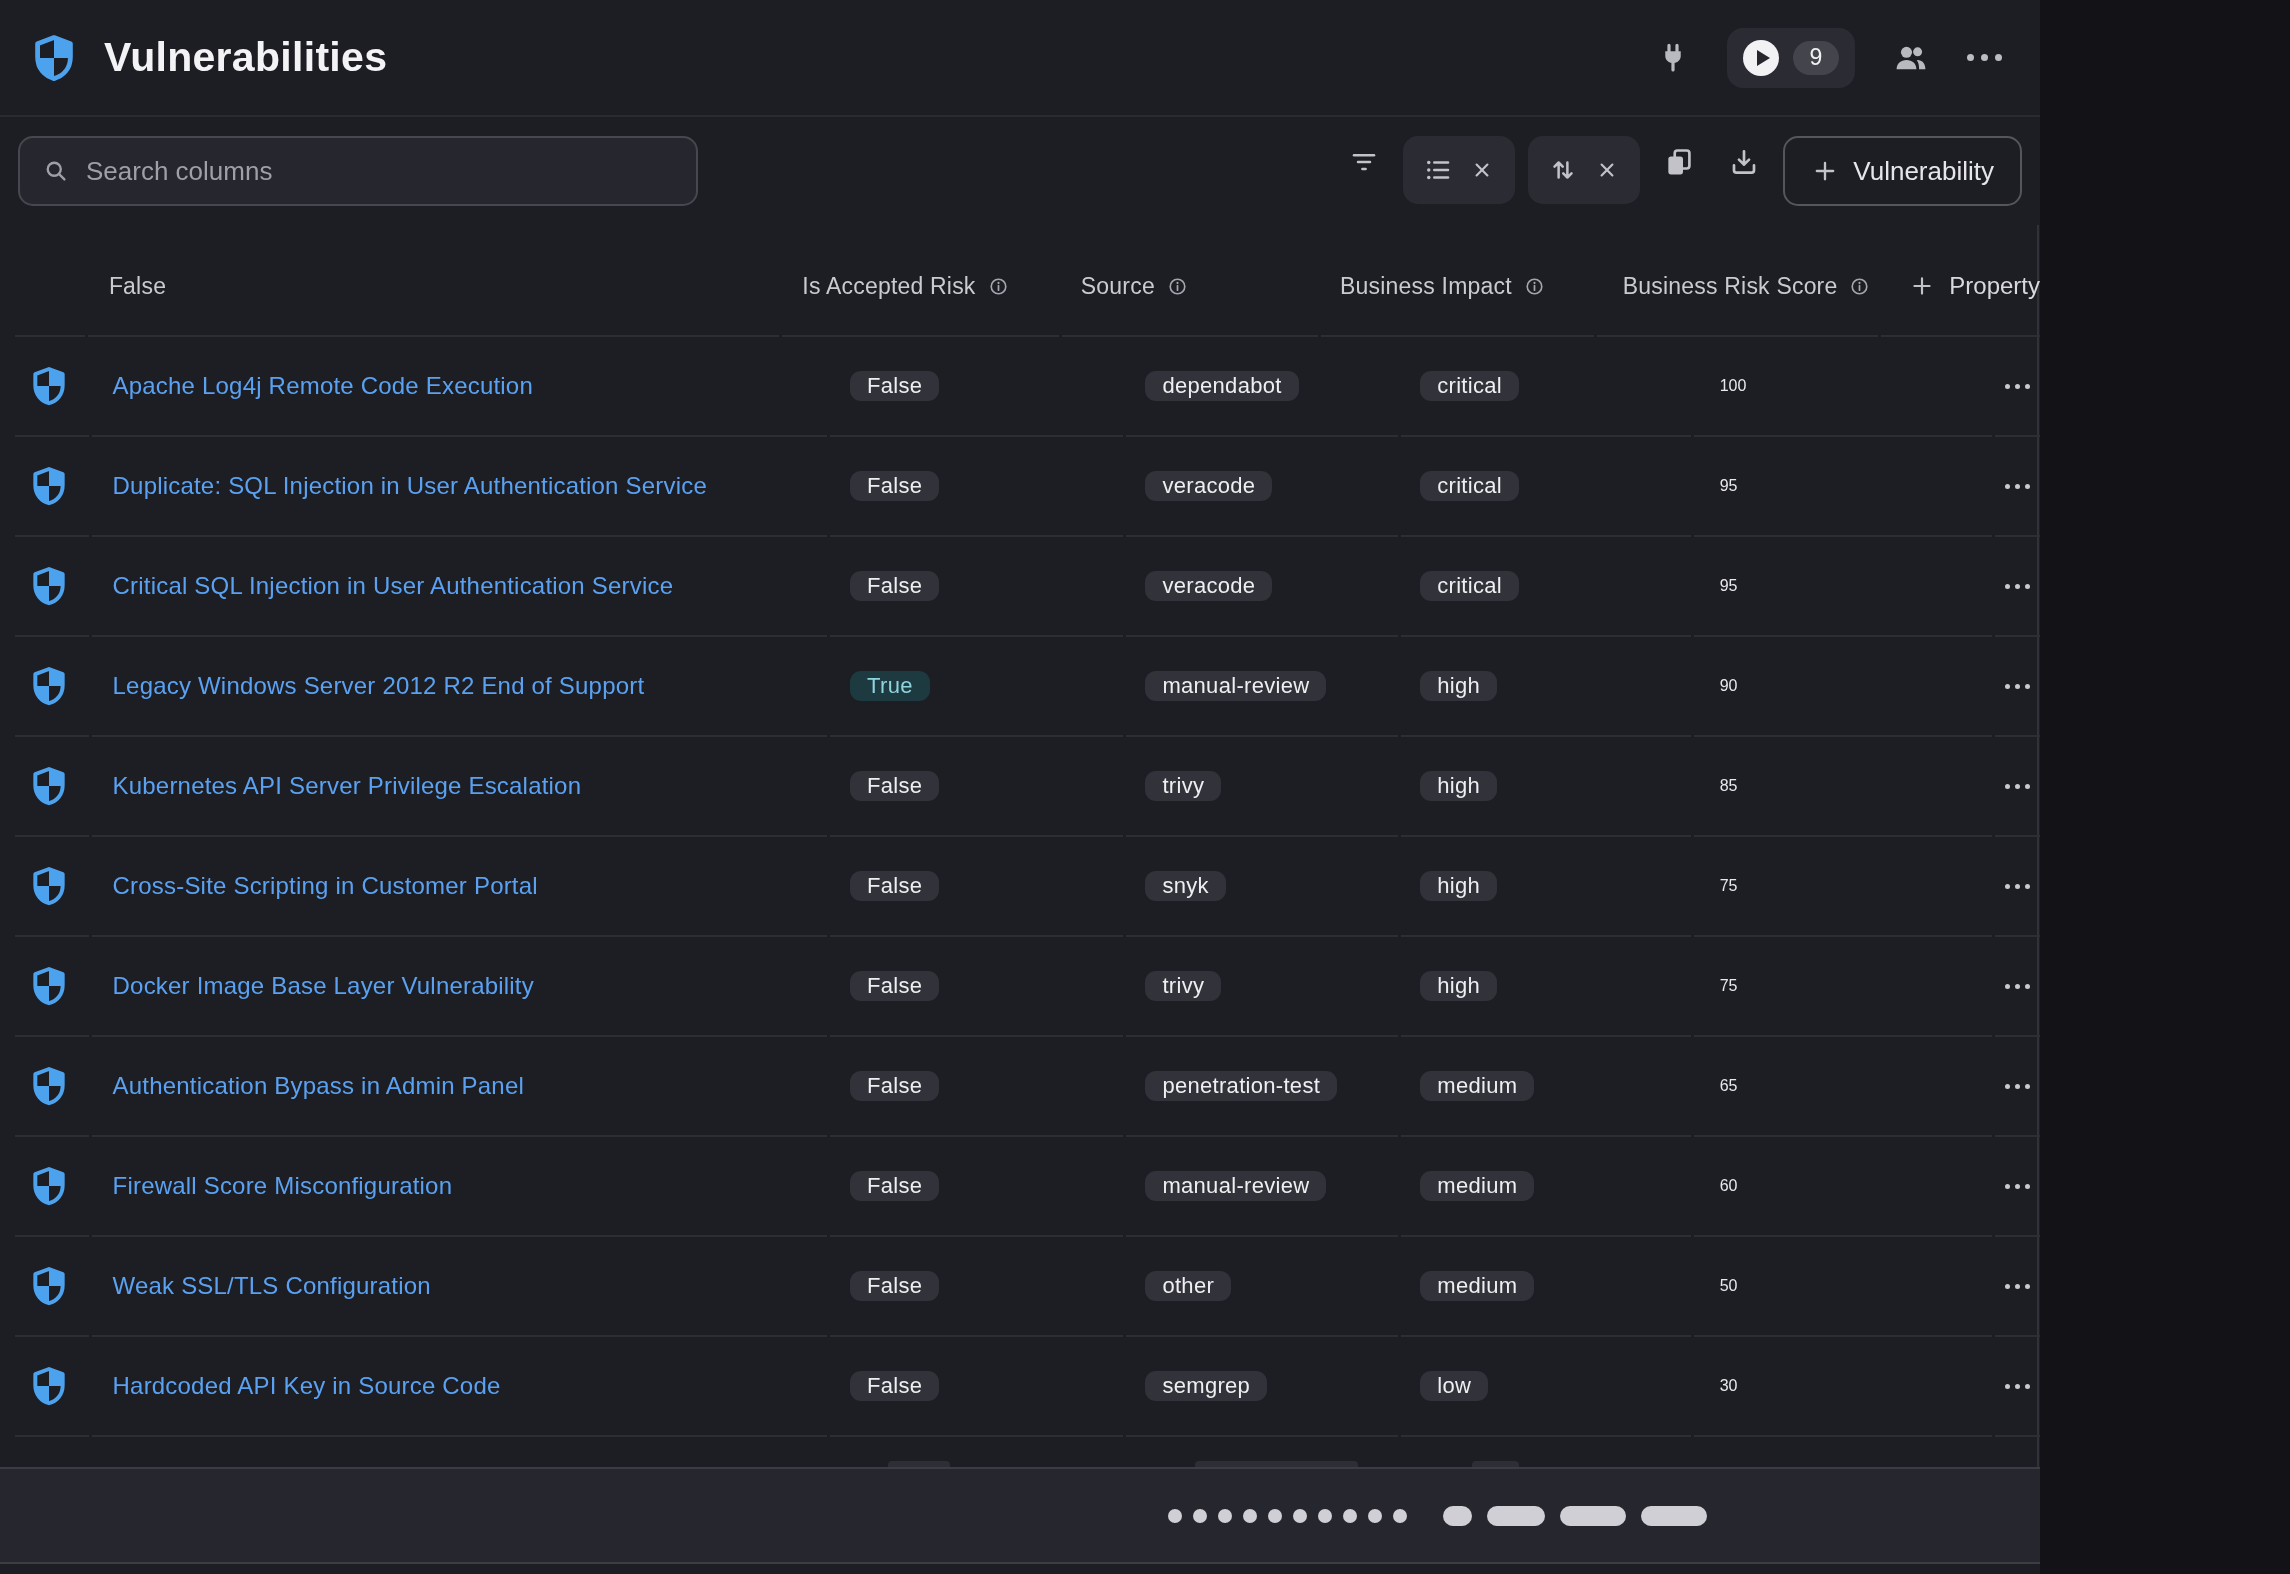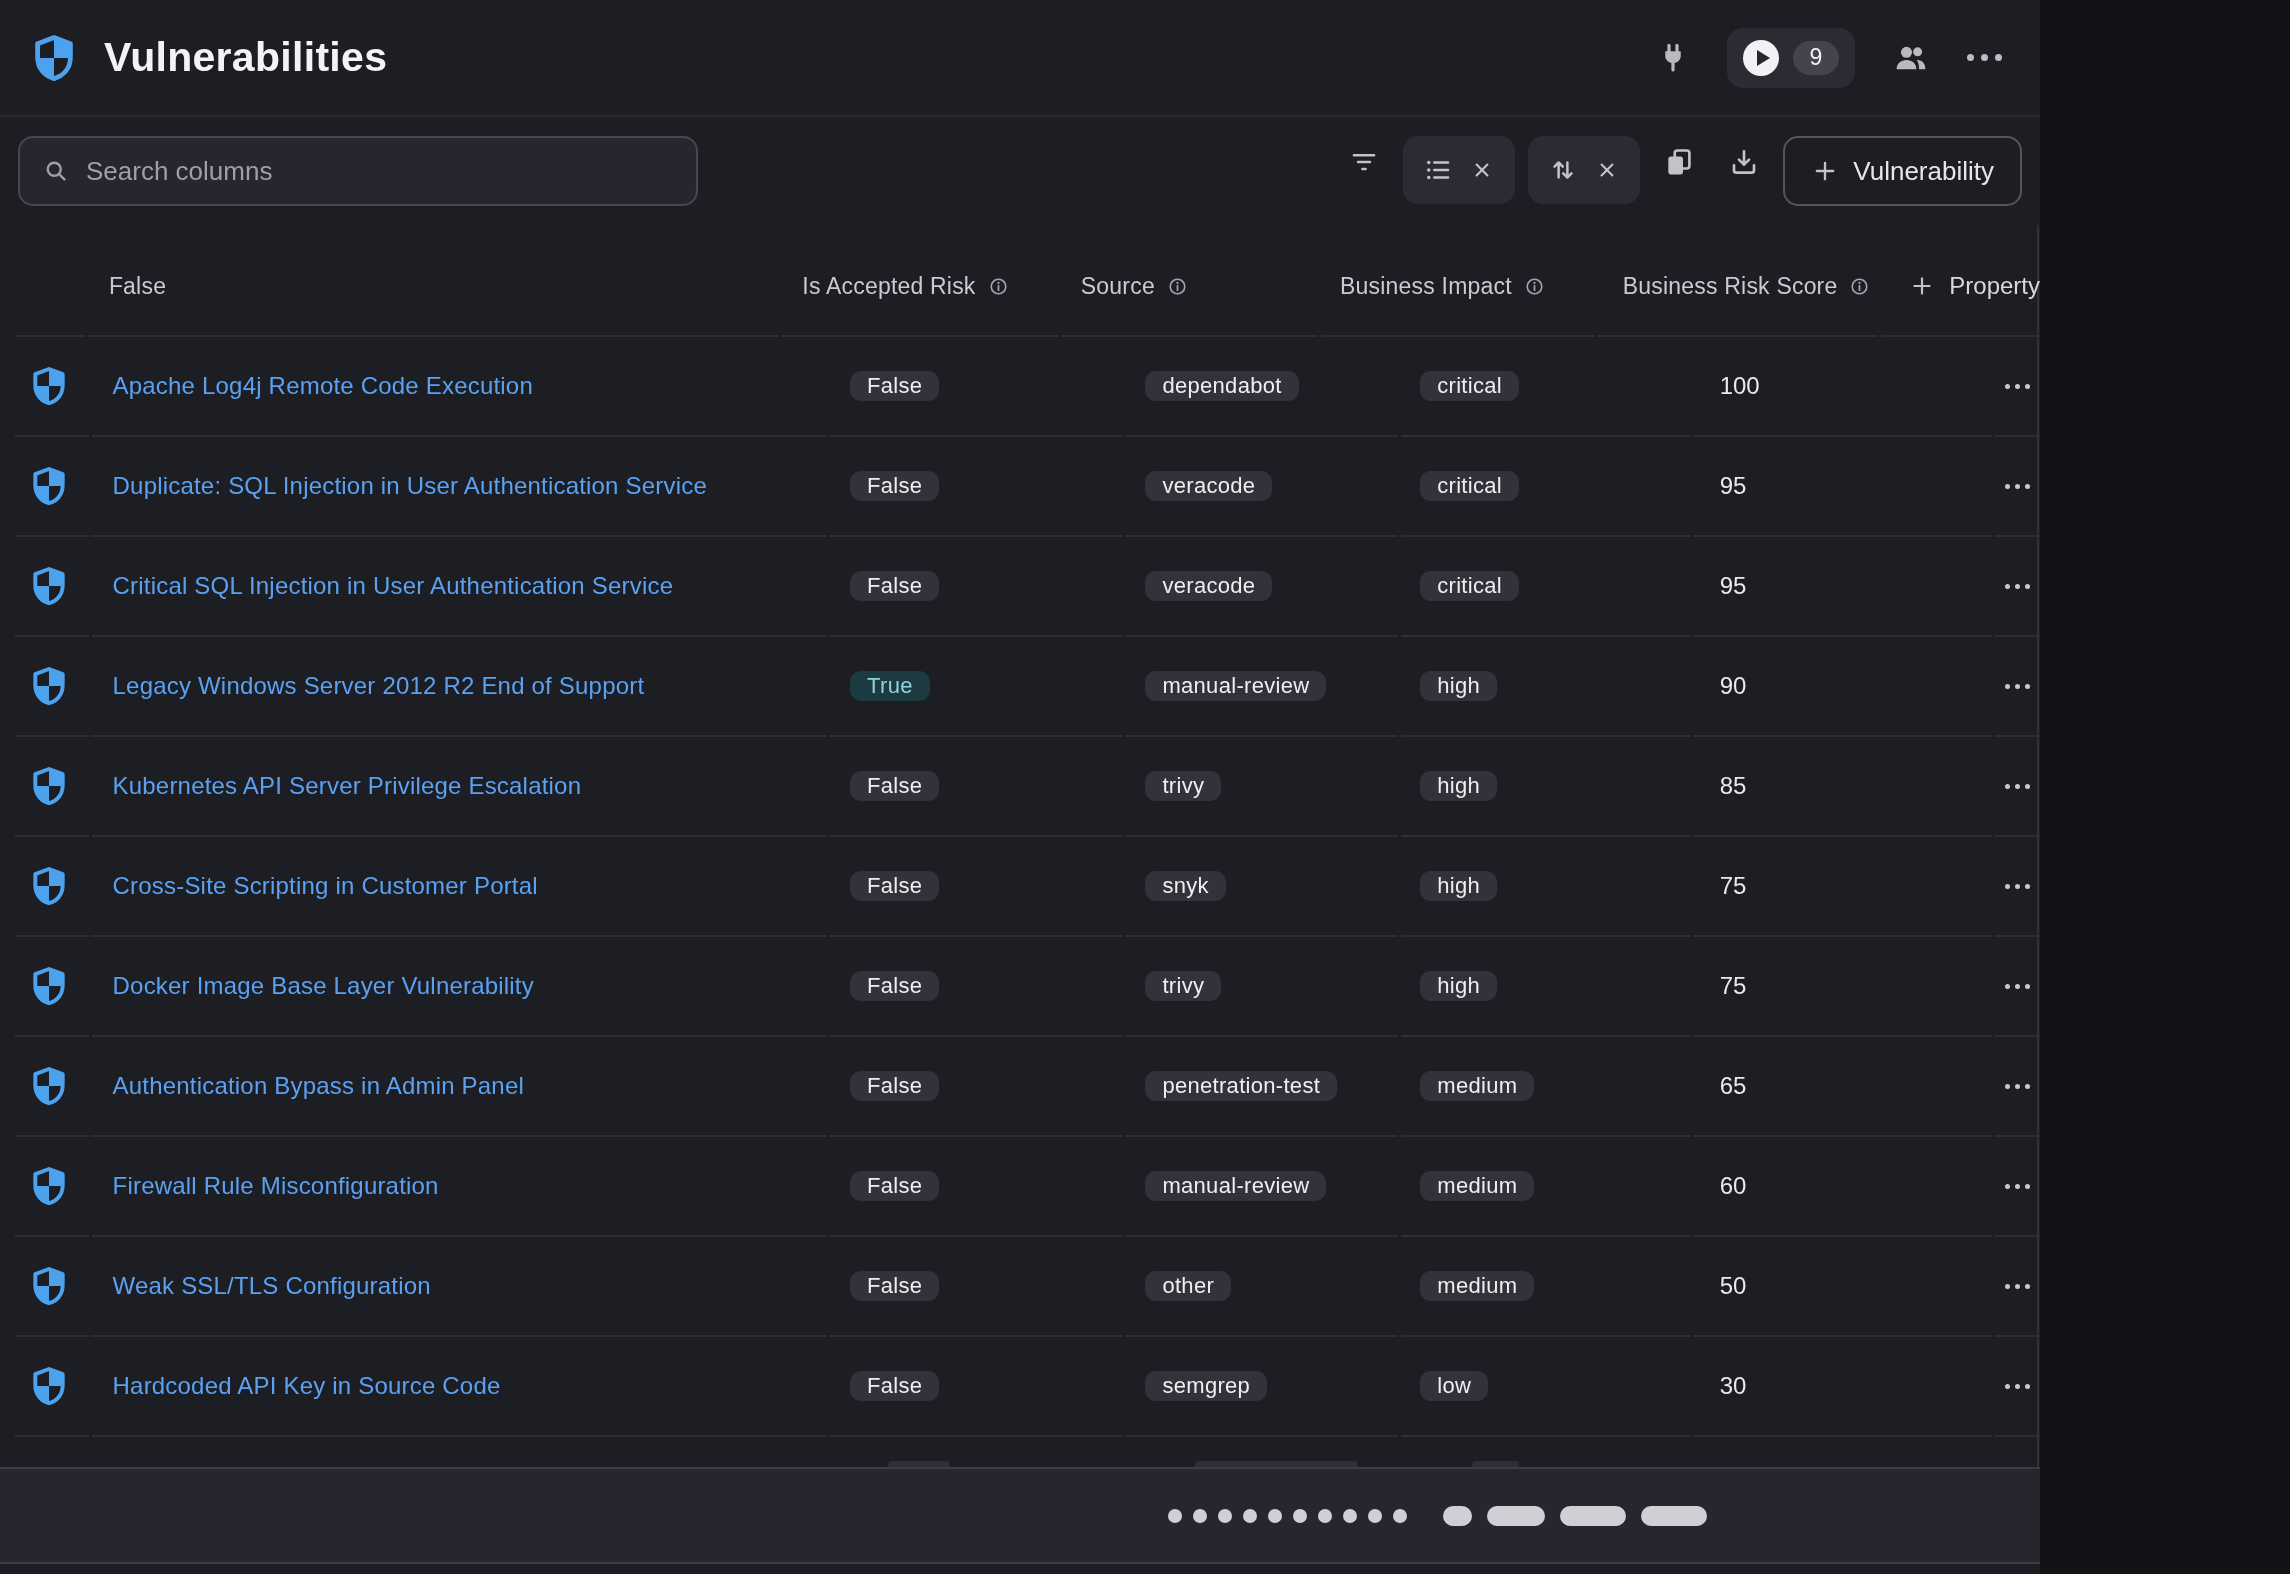--- a/index.html
+++ b/index.html
@@ -47,21 +47,21 @@
   .c-impact { width:296px; padding-left:19px;text-align:right; }
   .c-score { width:305px; padding-left:26px; }
   .c-actions { flex:1; justify-content:center; }
 
   .th-label { font-size:23px; color:#CACAD2; font-weight:500; letter-spacing:.2px; display:flex; align-items:center; gap:11px; }
   .prop-header { display:flex; align-items:center; gap:14px; padding-left:28px; font-size:24px; color:#D8D8DE; font-weight:500; cursor:pointer; background:none; border:none; font-family:inherit; }
 
   .title-link { font-size:24px; color:#5AA2F1; font-weight:500; text-decoration:none; letter-spacing:.2px; cursor:pointer; }
   .badge { display:inline-block; background:#32323A; color:#EFEFF2; font-size:22px; padding:2px 17px; border-radius:11px; letter-spacing:.3px; }
   .badge-true { background:#1D3A40; color:#8FD4DD; }
-  .score { font-size:24px; color:#E9E9EC; }
+  .score { font-size:16px; color:#E9E9EC; }
   .row-more { background:none; border:none; display:flex; gap:5px; cursor:pointer; padding:10px; }
   .row-more .dot { width:5px; height:5px; border-radius:50%; background:#C9C9CF; }
 
   
   .stub { position:absolute; height:6px; background:#2E2E36; border-radius:4px 4px 0 0; top:1461px; z-index:1; }
   .footer { position:absolute; top:1467px; left:0; right:0; height:97px; background:#26262E; border-top:2px solid #3C3C45; border-bottom:2px solid #3C3C45; display:flex; align-items:center; z-index:3; }
   .skeleton { position:absolute; left:1168px; display:flex; align-items:center; }
   .skel-dots { display:flex; gap:11px; }
   .skel-dot { width:14px; height:14px; border-radius:50%; background:#CFCFD5; }
   .skel-pills { display:flex; gap:15px; margin-left:36px; }
@@ -494,21 +494,21 @@
       </div>
     </div>
 
     <div class="trow">
       <div class="cell c-icon">
         <svg class="shield-sm" viewBox="0 0 24 24">
             <use href="#shieldSym"></use>
           </svg>
       </div>
       <div class="cell c-title">
-        <a class="title-link">Firewall Rule Misconfiguration</a>
+        <a class="title-link">Firewall Score Misconfiguration</a>
       </div>
       <div class="cell c-accepted">
         <span class="badge">False</span>
       </div>
       <div class="cell c-source">
         <span class="badge">manual-review</span>
       </div>
       <div class="cell c-impact">
         <span class="badge">medium</span>
       </div>

